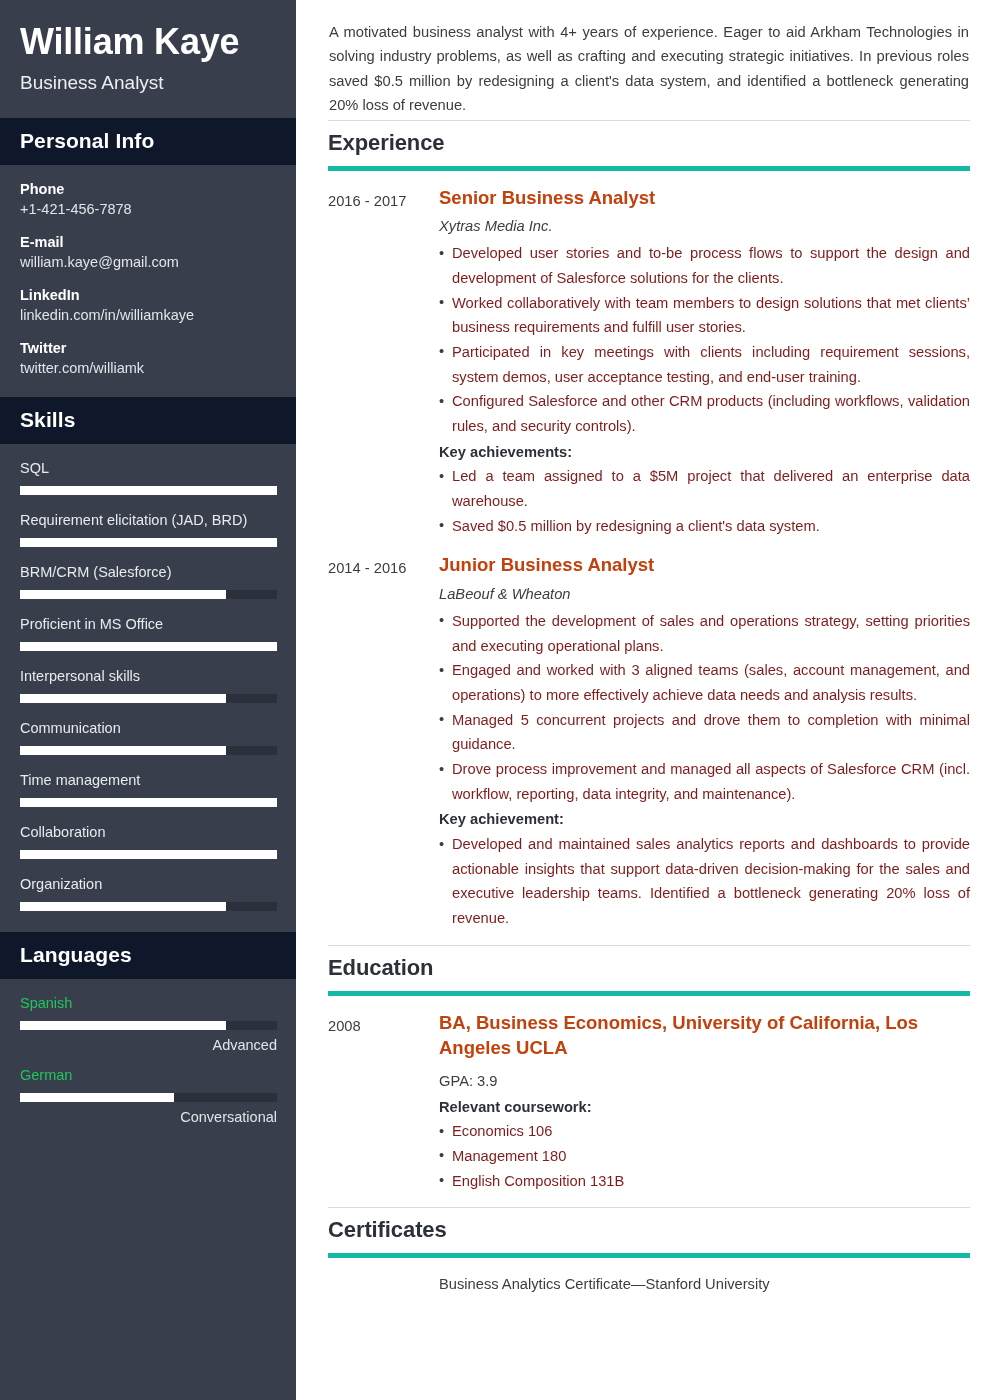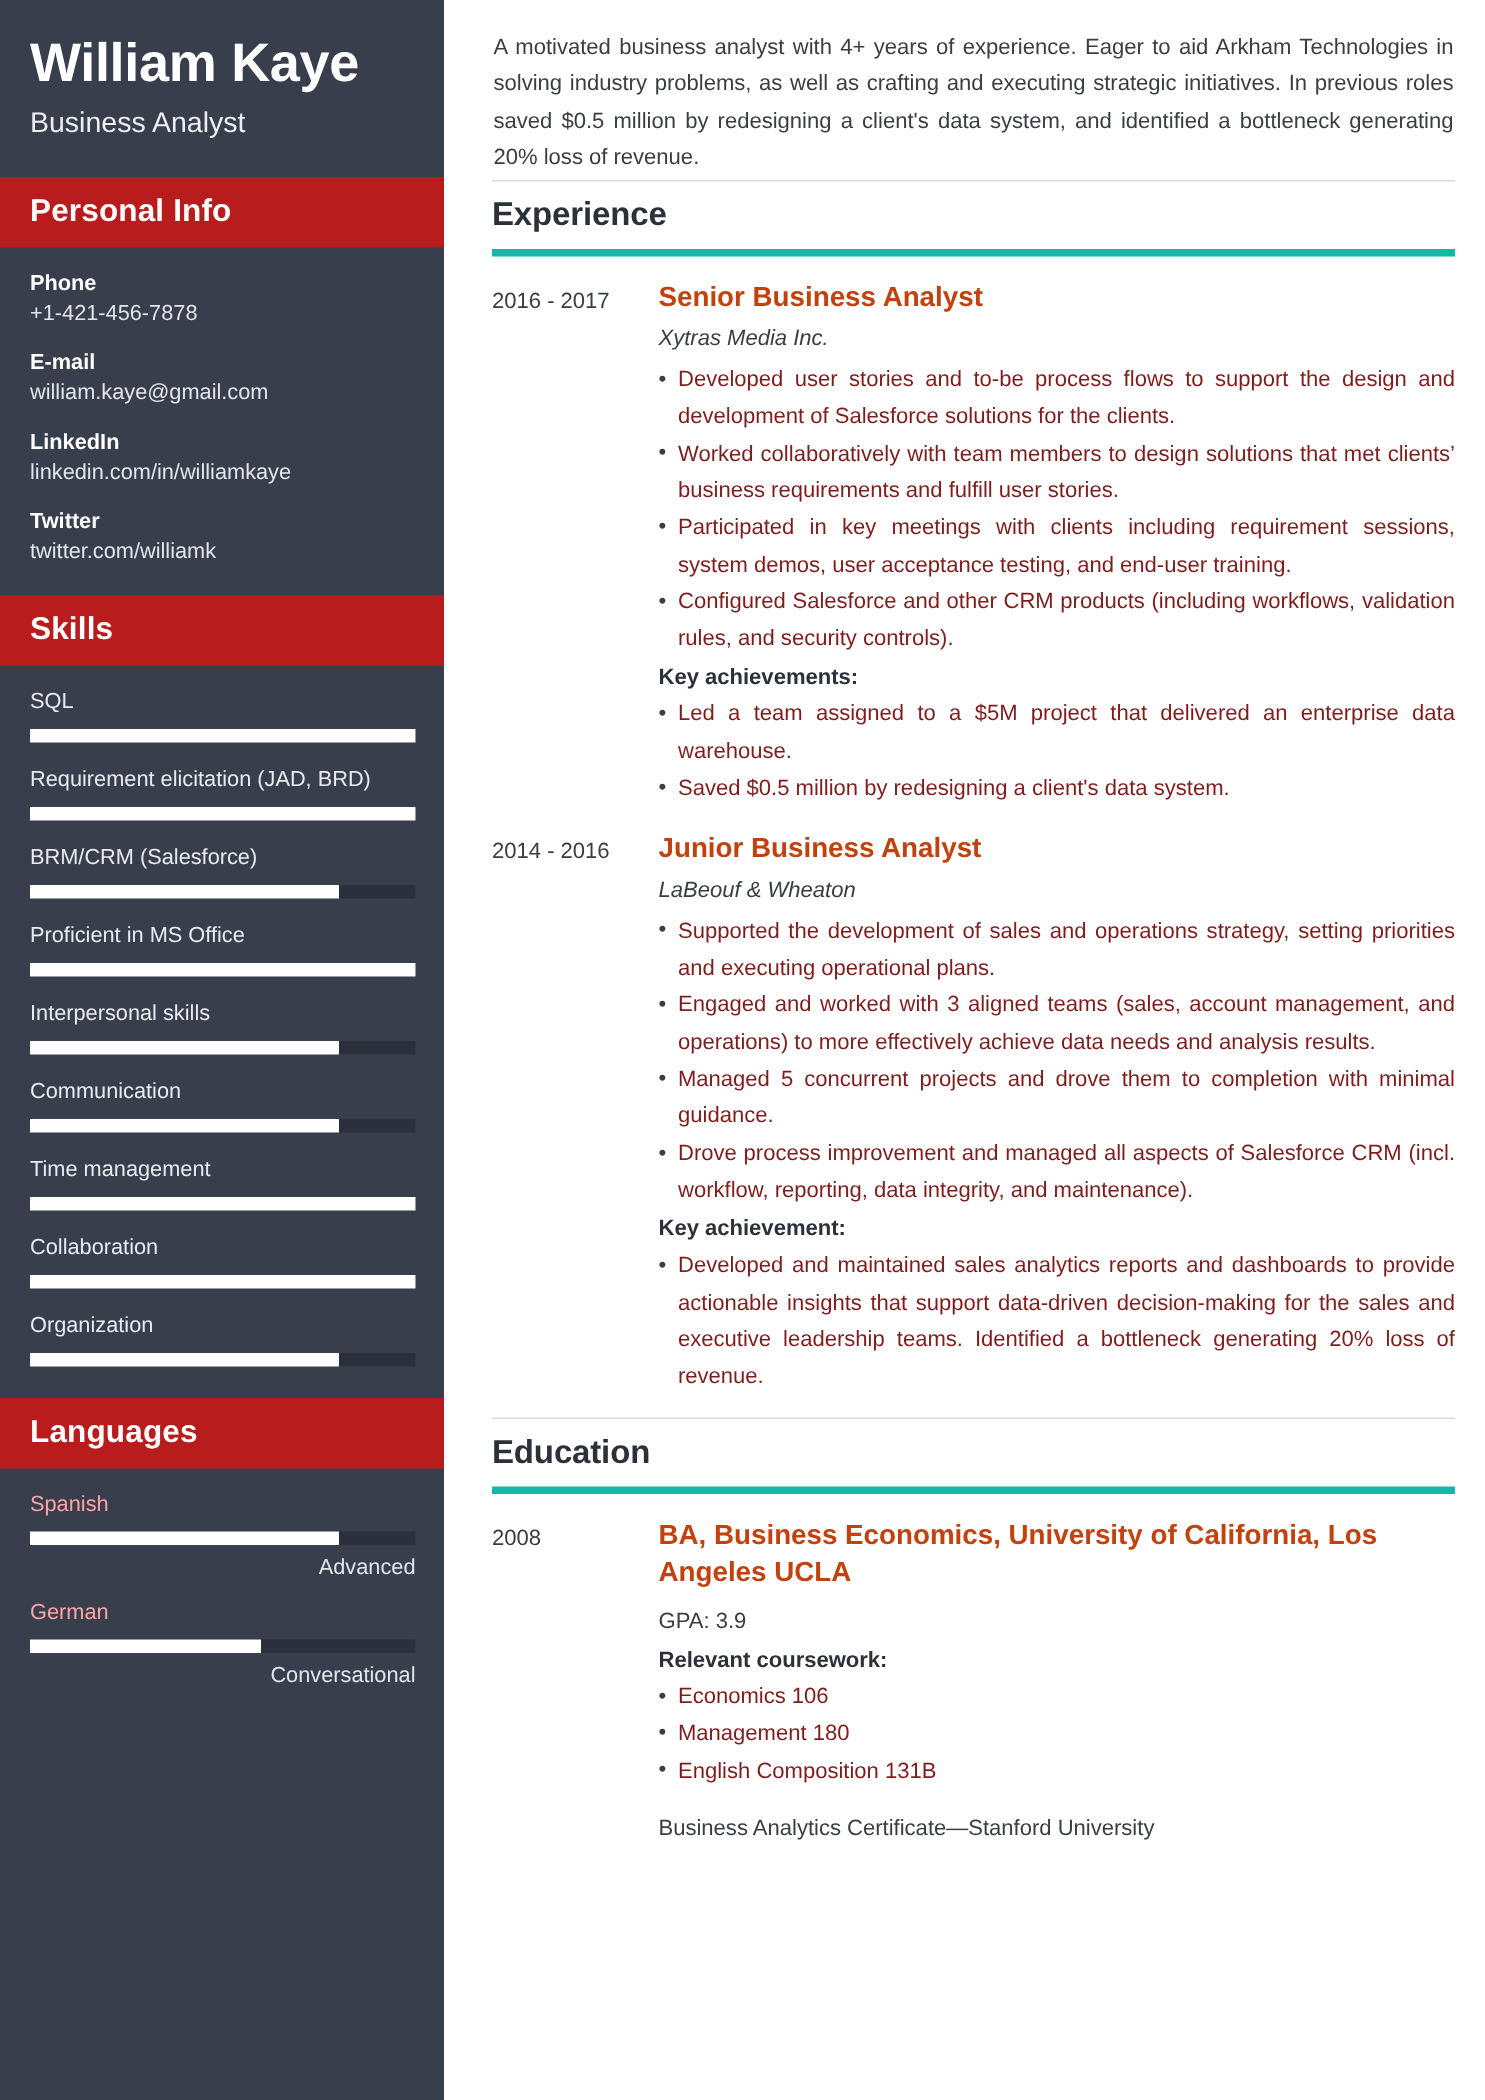--- a/index.html
+++ b/index.html
@@ -41,21 +41,21 @@
     color: #ffffff;
   }
   .job-title {
     font-size: 19px;
     font-weight: normal;
     margin-top: 10px;
     color: #eceef1;
   }
 
   .section-band {
-    background: #b91c1c;
+    background: #0f172a;
     padding: 11px 20px 12px 20px;
   }
   .section-band h2 {
     font-size: 21px;
     font-weight: bold;
     color: #ffffff;
     letter-spacing: 0.1px;
   }
 
   .sidebar-body {
@@ -89,21 +89,21 @@
   }
   .bar-fill {
     position: absolute;
     left: 0; top: 0; bottom: 0;
     background: #ffffff;
   }
 
   .lang-item { margin-bottom: 14px; }
   .lang-name {
     font-size: 14.5px;
-    color: #fca5a5;
+    color: #22c55e;
     margin-bottom: 10px;
   }
   .lang-level {
     font-size: 14.5px;
     color: #e2e5ea;
     text-align: right;
     width: 257px;
     margin-top: 7px;
   }
 
@@ -379,19 +379,20 @@
                 <li>Economics 106</li>
                 <li>Management 180</li>
                 <li>English Composition 131B</li>
               </ul>
             </div>
           </div>
         </div>
     </section>
 
     <section class="main-section">
+      <h2 class="main-section-title">Certificates</h2>
       <div class="cert-list" id="certificates-list">
           <div class="cert-item">Business Analytics Certificate—Stanford University</div>
         </div>
     </section>
 
   </main>
 </div>
 
 </body></html>

